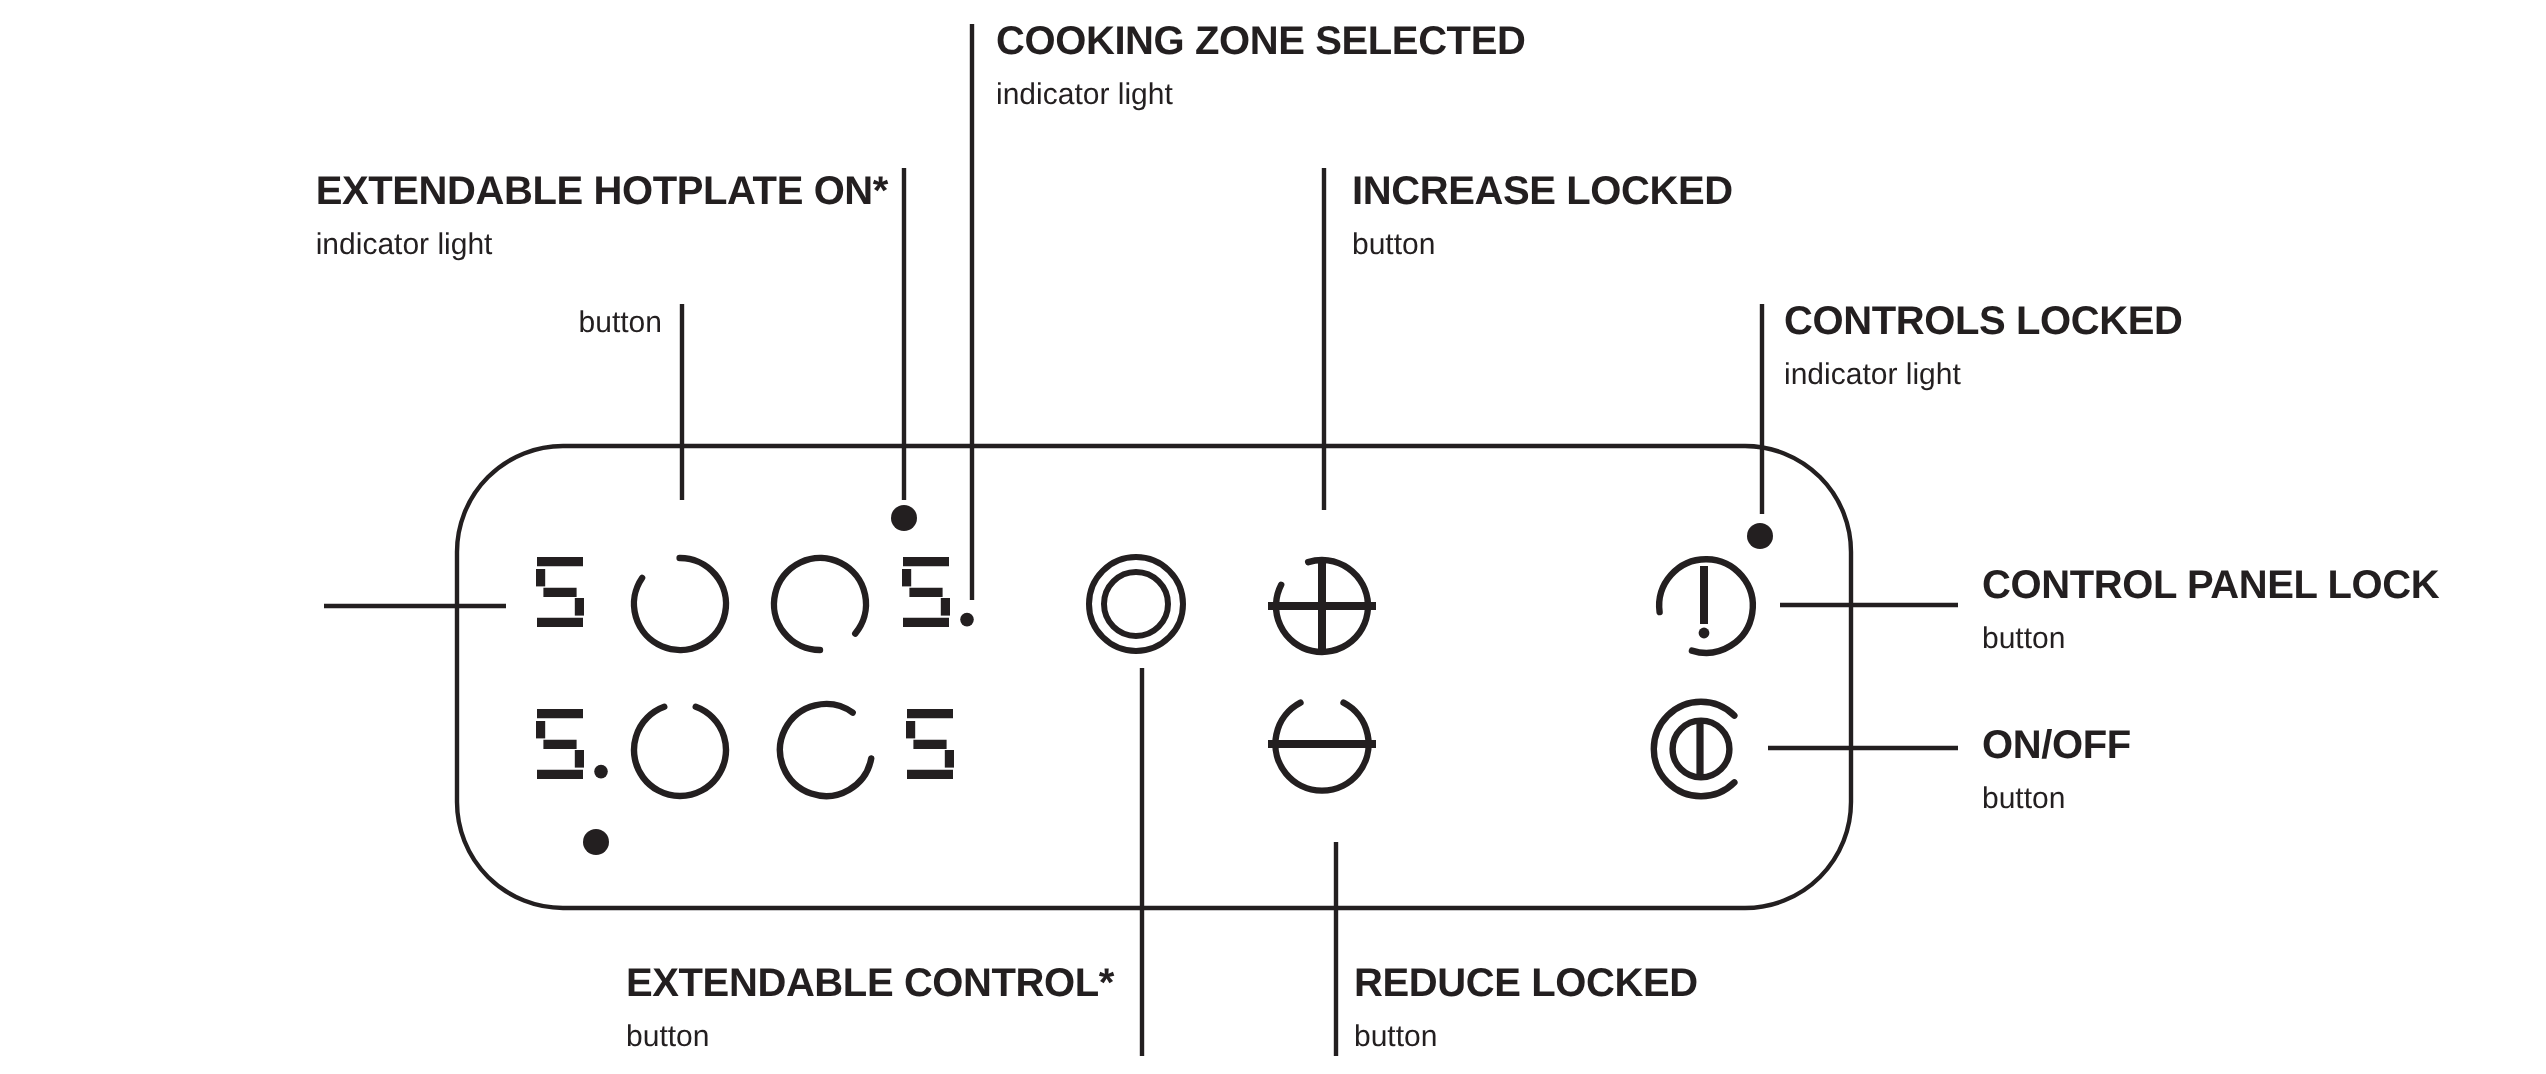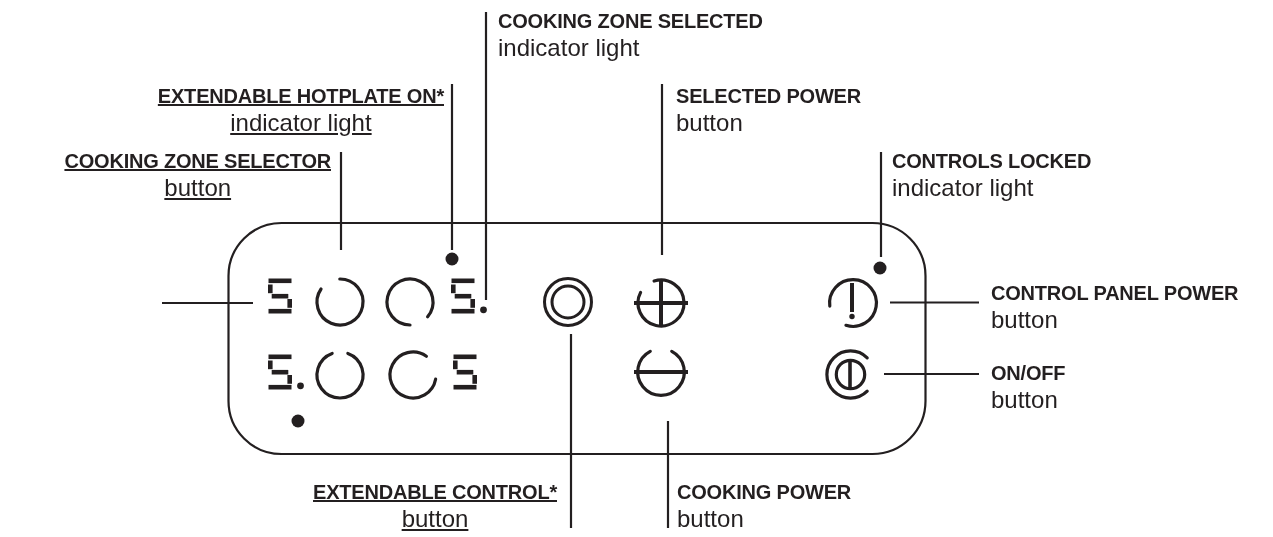--- a/index.html
+++ b/index.html
@@ -3,22 +3,22 @@
 <meta charset="utf-8">
 <style>
   html,body{margin:0;padding:0;background:#ffffff;}
   .stage{
     position:relative;width:1273px;height:537px;background:#ffffff;
     font-family:"Liberation Sans","DejaVu Sans",sans-serif;overflow:hidden;
   }
   .stage svg{position:absolute;left:0;top:0;}
   .label{position:absolute;color:#231f20;white-space:nowrap;}
   .label .t{font-size:20px;font-weight:bold;line-height:26px;letter-spacing:-0.2px;}
-  .label .s{font-size:24px;font-weight:normal;line-height:22px;margin-top:3px;}
-  .align-right{text-align:center;text-decoration:underline;}
+  .label .s{font-size:15px;font-weight:normal;line-height:22px;margin-top:3px;}
+  .align-right{text-align:left;}
 </style>
 </head>
 <body>
 
 <div class="stage">
 
   <svg id="hob-svg" width="1273" height="537" viewBox="0 0 1273 537">
     <g id="lines">
         <line x1="486" y1="12" x2="486" y2="300" stroke="#231f20" stroke-width="2.2"></line>
         <line x1="452" y1="84" x2="452" y2="250" stroke="#231f20" stroke-width="2.2"></line>
@@ -114,48 +114,47 @@
     <div class="t">COOKING ZONE SELECTED</div>
     <div class="s">indicator light</div>
   </div>
 
   <div class="label align-right" style="right:829px;top:83px">
     <div class="t">EXTENDABLE HOTPLATE ON*</div>
     <div class="s">indicator light</div>
   </div>
 
   <div class="label align-right" style="right:942px;top:148px">
-    <div class="t">COOKING ZONE SELECTOR</div>
     <div class="s">button</div>
   </div>
 
   <div class="label" style="left:676px;top:83px">
-    <div class="t">SELECTED POWER</div>
+    <div class="t">INCREASE LOCKED</div>
     <div class="s">button</div>
   </div>
 
   <div class="label" style="left:892px;top:148px">
     <div class="t">CONTROLS LOCKED</div>
     <div class="s">indicator light</div>
   </div>
 
 
   <div class="label" style="left:991px;top:280px">
-    <div class="t">CONTROL PANEL POWER</div>
+    <div class="t">CONTROL PANEL LOCK</div>
     <div class="s">button</div>
   </div>
 
   <div class="label" style="left:991px;top:360px">
     <div class="t">ON/OFF</div>
     <div class="s">button</div>
   </div>
 
   <div class="label align-right" style="right:716px;top:479px">
     <div class="t">EXTENDABLE CONTROL*</div>
     <div class="s">button</div>
   </div>
 
   <div class="label" style="left:677px;top:479px">
-    <div class="t">COOKING POWER</div>
+    <div class="t">REDUCE LOCKED</div>
     <div class="s">button</div>
   </div>
 
 </div>
 
 </body></html>

